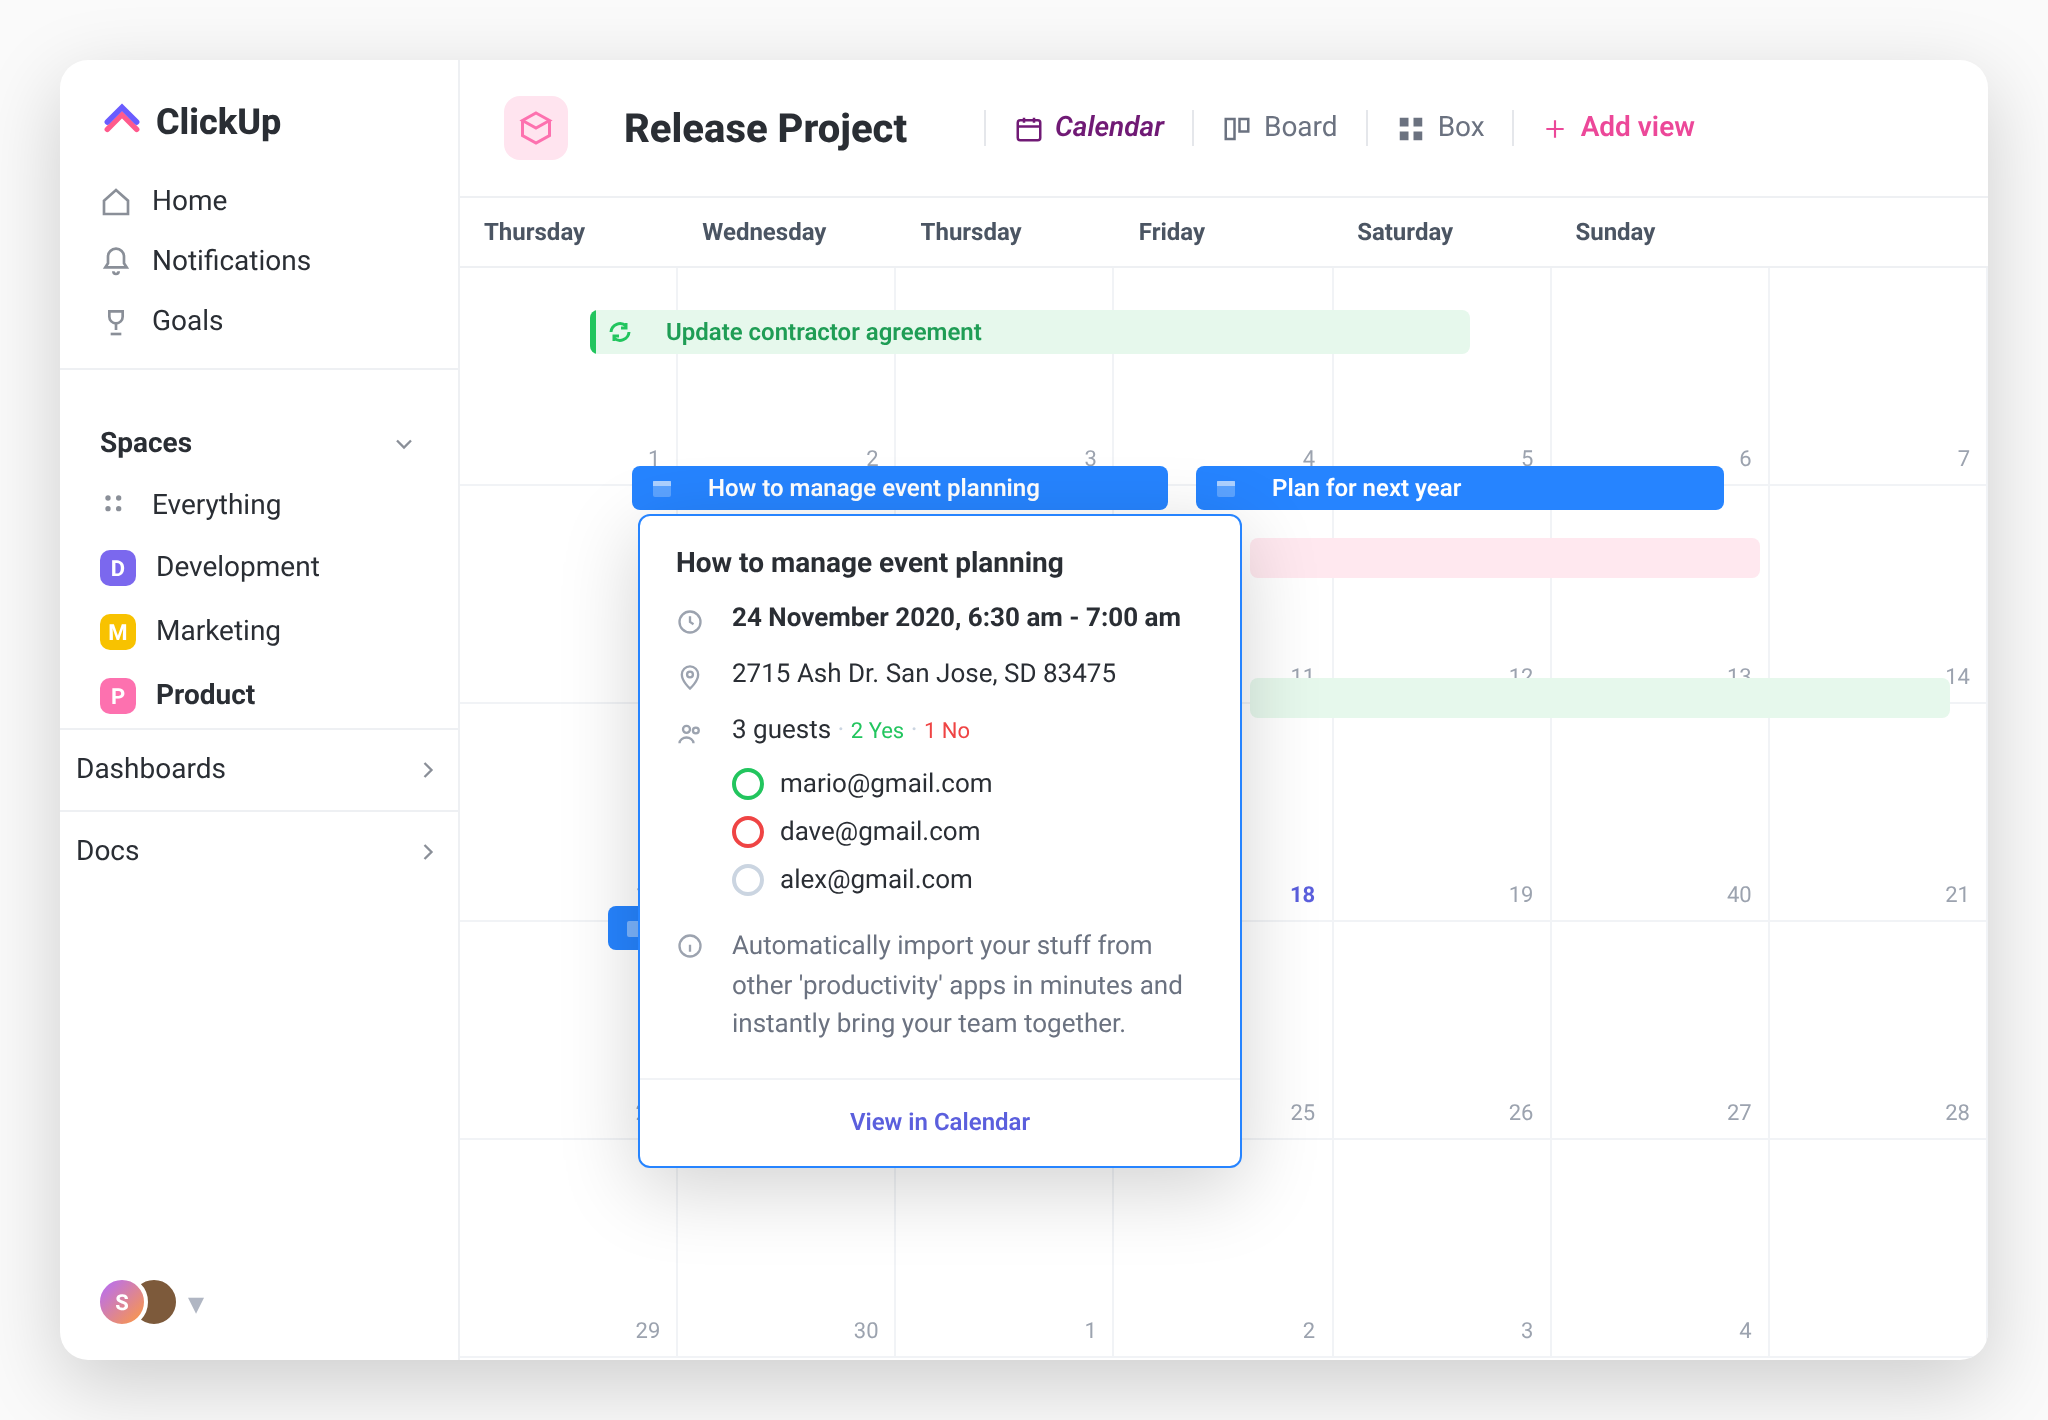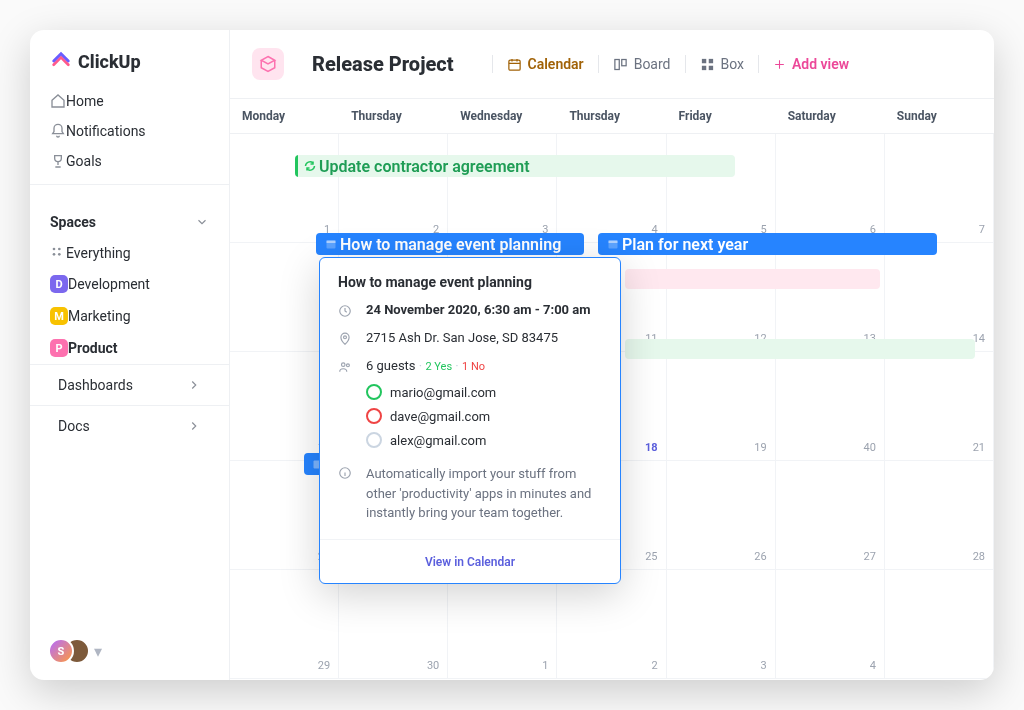--- a/index.html
+++ b/index.html
@@ -15,55 +15,55 @@
     border-radius: 14px;
     box-shadow: 0 12px 40px rgba(0,0,0,.18);
     overflow: hidden;
     display: flex;
     position: relative;
   }
   
   .sidebar { width: 200px; border-right: 1px solid #eef0f3; display: flex; flex-direction: column; }
   .logo { display:flex; align-items:center; gap:6px; font-weight:800; font-size:18px; padding:20px 20px 14px 20px;}
   .logo-mark { width:22px;height:22px; display:inline-block;}
-  .nav-item, .space-item { display:flex; align-items:center; padding:7px 20px; font-size:14px; color:#2a2e34; cursor:pointer;}
+  .nav-item, .space-item { display:flex; align-items:center; gap:10px; padding:7px 20px; font-size:14px; color:#2a2e34; cursor:pointer;}
   .nav-item .ico, .sect-chevron, .group-chevron { color:#8a8f98; display:inline-flex; }
   .section-header { display:flex; align-items:center; justify-content:space-between; padding:29px 20px 8px 20px; font-weight:700; font-size:14px; border-top:1px solid #eef0f3;}
   .section-header.spaces { border-top:1px solid #eef0f3; margin-top:8px;}
   .space-item .badge { width:18px;height:18px;border-radius:5px; display:flex;align-items:center;justify-content:center;font-size:11px;font-weight:700;color:#fff;}
   .space-item.active { font-weight:700;}
   .badge.purple{background:#7b68ee;} .badge.amber{background:#f8c200;} .badge.pink{background:#fd71af;}
-  .group { display:flex;align-items:center;justify-content:space-between; padding:12px 28px; border-top:1px solid #eef0f3; font-size:14px; cursor:pointer;}
+  .group { display:flex;align-items:center;justify-content:space-between; padding:12px 8px; border-top:1px solid #eef0f3; font-size:14px; cursor:pointer;}
   .sidebar-footer{ margin-top:auto; padding:16px 18px; display:flex; align-items:center; gap:-6px;}
   .avatar{ width:26px;height:26px;border-radius:50%; border:2px solid #fff; display:inline-block;}
   .avatar.a1{ background: linear-gradient(135deg,#b36bff,#ff9a3d); position:relative;}
   .avatar.a1::after{content:"S";color:#fff;font-size:11px;font-weight:700;position:absolute;inset:0;display:flex;align-items:center;justify-content:center;}
   .avatar.a2{ background:#7d5a3b; margin-left:-10px;}
   .avatar-caret{ color:#b0b6c3; margin-left:4px;}
   
   .main { flex:1; display:flex; flex-direction:column; min-width:0;}
   .topbar { display:flex; align-items:center; gap:28px; padding:18px 22px; border-bottom:1px solid #eef0f3;}
   .proj-icon{ width:32px;height:32px;border-radius:8px;background:#ffe4ef;display:flex;align-items:center;justify-content:center;color:#fd71af;}
   .proj-title{ font-weight:800; font-size:20px;}
   .view-tabs{ display:flex; align-items:center; gap:14px; margin-left:10px; font-size:14px;}
   .view-tab{ display:flex;align-items:center;gap:6px;color:#6b7280;cursor:pointer;}
-  .view-tab.active{ color:#a16207; font-weight:600;}
+  .view-tab.active{ color:#701a75; font-weight:600;font-style:italic;}
   .vdiv{ width:1px;height:18px;background:#e5e7eb;}
   .add-view{ color:#ec4899; font-weight:600;}
   
   .calendar { flex:1; position:relative; overflow:hidden; }
   .day-headers { display:grid; grid-template-columns: repeat(7,1fr); border-bottom:1px solid #eef0f3;}
   .day-headers div{ padding:10px 12px; font-size:12px; font-weight:700; color:#4b5563;}
   .grid { display:grid; grid-template-columns:repeat(7,1fr); grid-template-rows:repeat(5,1fr); height:calc(100% - 36px);}
   .cell { border-right:1px solid #f1f3f6; border-bottom:1px solid #f1f3f6; position:relative;}
   .cell .num{ position:absolute; right:8px; bottom:6px; font-size:11px; color:#9ca3af;}
   .cell.first-row .num{ top:auto; bottom:6px;}
   .cell.today .num{ color:#5b5fdd; font-weight:700;}
   
-  .event{ position:absolute; height:22px; border-radius:4px; display:flex;align-items:center; gap:2px; padding:0 8px; font-size:16px; font-weight:600; color:#fff; overflow:hidden;}
+  .event{ position:absolute; height:22px; border-radius:4px; display:flex;align-items:center; gap:16px; padding:0 8px; font-size:12px; font-weight:600; color:#fff; overflow:hidden;}
   .event .ev-ico{ width:14px;height:14px;display:inline-flex;align-items:center;justify-content:center;}
   .ev-green-soft{ background:#e6f8ec; color:#1f9d55;}
   .ev-green-soft .stripe{ position:absolute;left:0;top:0;bottom:0;width:3px;background:#22c55e;}
   .ev-blue{ background:#2684ff;}
   .ev-pink-soft{ background:#ffe8ef;}
   .ev-green-pale{ background:#e6f8ec;}
   
   .popover{ position:absolute; width:302px; background:#fff; border:1px solid #2684ff; border-radius:6px; box-shadow:0 10px 40px rgba(0,0,0,.18); font-size:13px; z-index:20;}
   .popover .title{ font-weight:700; padding:16px 18px 6px 18px; font-size:14px;}
   .prow{ display:flex; gap:12px; padding:6px 18px; align-items:flex-start;}
@@ -233,21 +233,20 @@
                 <path d="M12 4v16M4 12h16"></path>
               </svg>
             </span>
           <span>Add view</span>
         </div>
       </div>
     </div>
 
     <div class="calendar">
       <div class="day-headers">
-        <div>Monday</div>
         <div>Thursday</div>
         <div>Wednesday</div>
         <div>Thursday</div>
         <div>Friday</div>
         <div>Saturday</div>
         <div>Sunday</div>
       </div>
 
       <div class="grid">
 
@@ -375,21 +374,21 @@
 
       <div class="event ev-blue" style="left:86px; top:134px; width:268px;">
         <span class="ev-ico">
             <svg width="12" height="12" viewBox="0 0 24 24" fill="#fff">
               <rect x="3" y="5" width="18" height="16" rx="2" fill="#fff" opacity=".25"></rect>
               <rect x="3" y="5" width="18" height="5" fill="#fff" opacity=".5"></rect>
             </svg>
           </span>
         <span>How to manage event planning</span>
       </div>
-      <div class="event ev-blue" style="left:368px; top:134px; width:339px;">
+      <div class="event ev-blue" style="left:368px; top:134px; width:264px;">
         <span class="ev-ico">
             <svg width="12" height="12" viewBox="0 0 24 24" fill="#fff">
               <rect x="3" y="5" width="18" height="16" rx="2" fill="#fff" opacity=".25"></rect>
               <rect x="3" y="5" width="18" height="5" fill="#fff" opacity=".5"></rect>
             </svg>
           </span>
         <span>Plan for next year</span>
       </div>
 
       <div class="event ev-pink-soft" style="left:395px; top:170px; width:255px; height:20px;"></div>
@@ -425,21 +424,21 @@
         </div>
         <div class="prow guest-line">
           <span class="pico">
               <svg width="14" height="14" viewBox="0 0 24 24" fill="none" stroke="currentColor" stroke-width="2">
                 <circle cx="9" cy="8" r="3"></circle>
                 <path d="M3 20c0-3 3-5 6-5s6 2 6 5"></path>
                 <circle cx="17" cy="9" r="2.5"></circle>
               </svg>
             </span>
           <span>
-            <span>6 guests</span>
+            <span>3 guests</span>
             <span style="color:#cbd5e1;"> · </span>
             <span class="gtag yes">2 Yes</span>
             <span style="color:#cbd5e1;"> · </span>
             <span class="gtag no">1 No</span>
           </span>
         </div>
         <div class="guest">
           <span class="gdot green"></span>
           <span>mario@gmail.com</span>
         </div>

